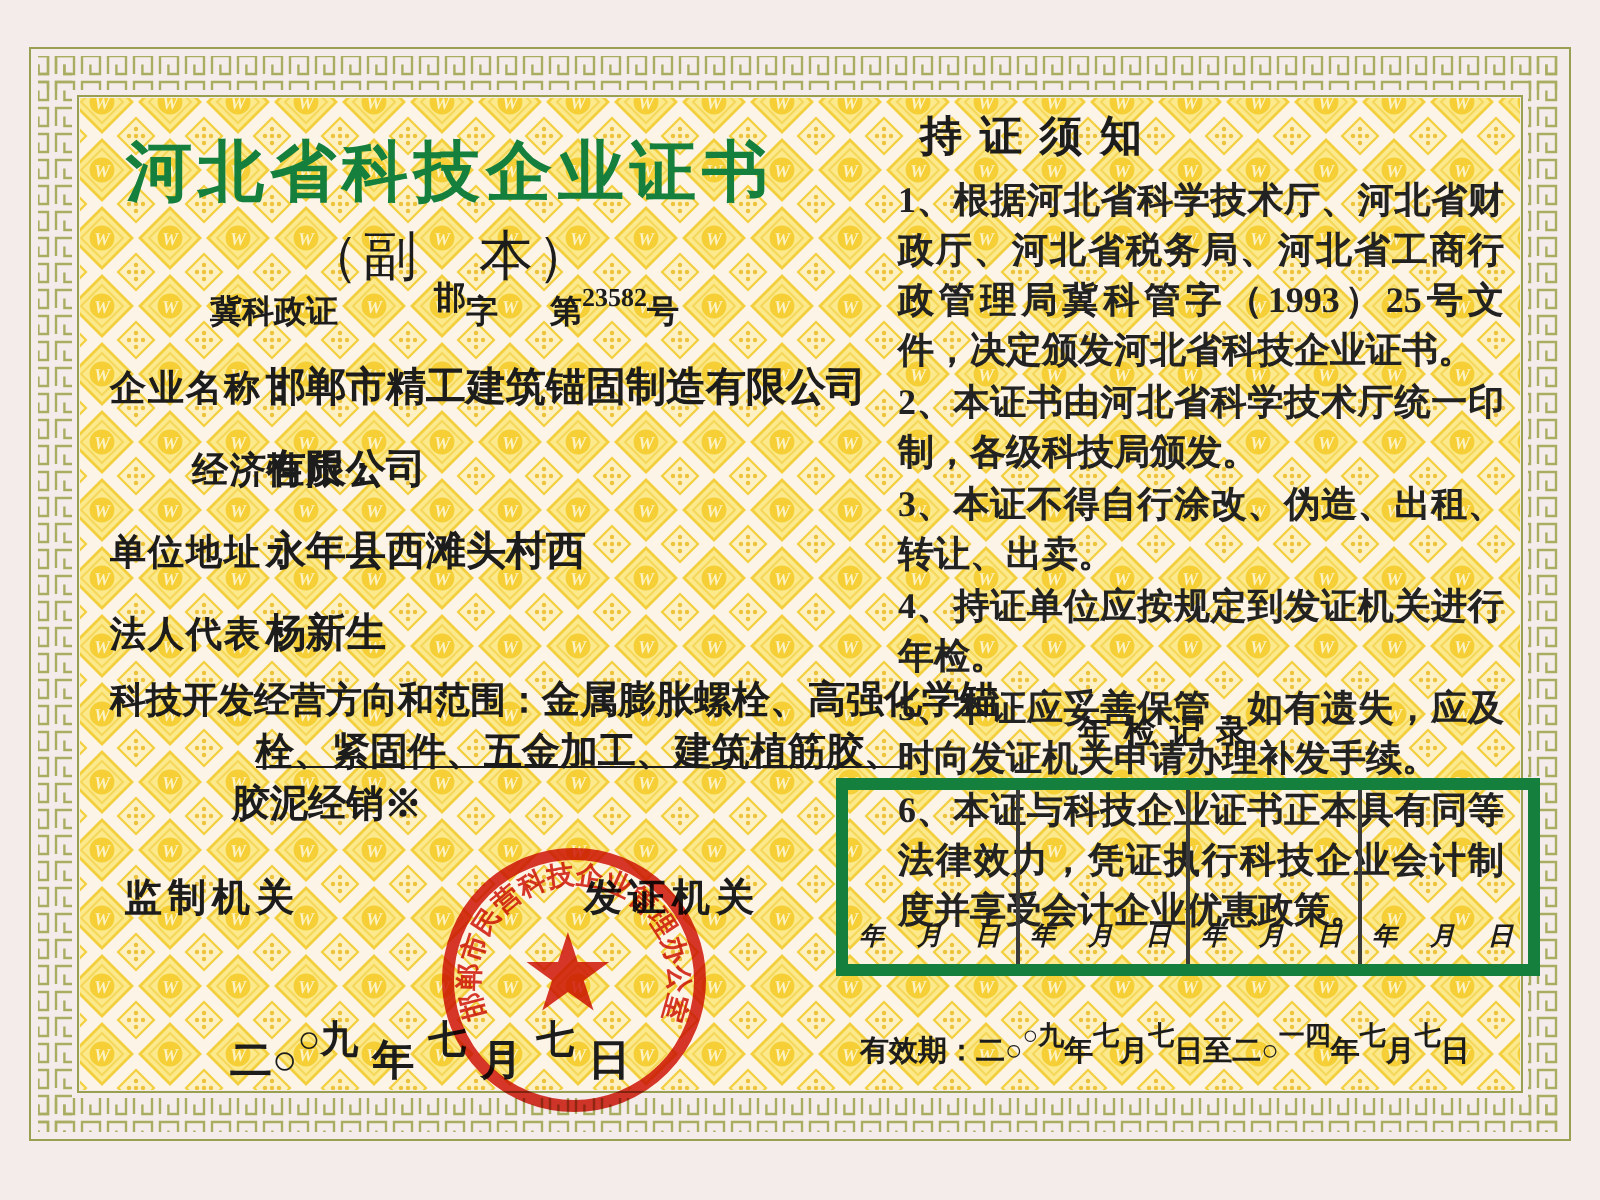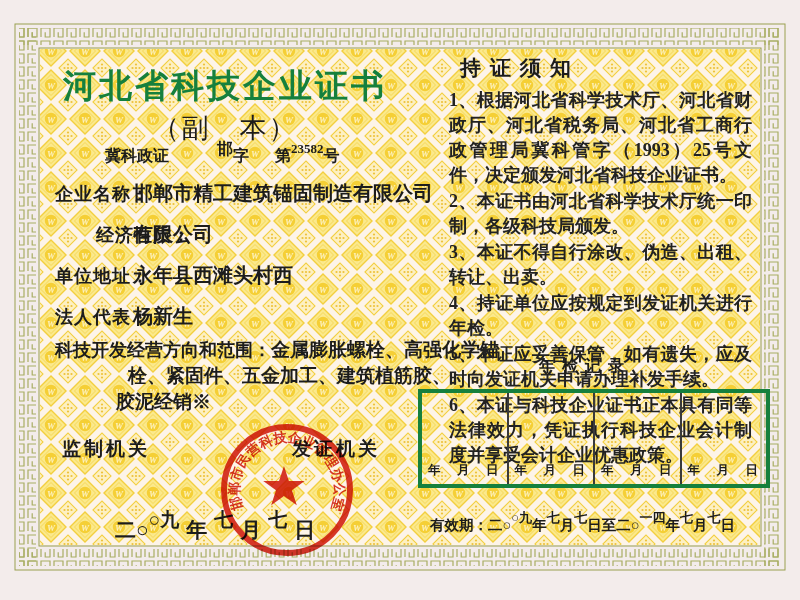--- a/index.html
+++ b/index.html
@@ -21,33 +21,33 @@
   .certno .gap1{margin-left:48px;}
   .certno .gap2{margin-left:26px;}
   .raise{position:relative;top:-7px;}
   .supnum{position:relative;top:-8px;font-size:13px;}
 
   .field-label{font-size:18px;font-weight:bold;letter-spacing:1px;}
   .field-value{font-size:20px;font-weight:bold;}
 
   .scope{left:55px;top:337px;width:520px;font-size:18px;font-weight:bold;}
   .scope .v{font-size:19px;}
-  .scope-l2{left:128px;top:363px;font-size:19px;font-weight:bold;}
+  .scope-l2{left:128px;top:363px;font-size:19px;font-weight:bold;text-decoration:underline;}
   .scope-l3{left:116px;top:389px;font-size:19px;font-weight:bold;}
 
   .notice-head{left:460px;top:54px;width:290px;text-align:left;
                font-size:21px;font-weight:bold;letter-spacing:9px;}
   .notice-list{left:449px;top:88px;width:303px;font-size:18px;
                font-weight:600;line-height:25px;text-align:justify;color:#222;}
   .notice-item{margin:0 0 1px 0;}
 
   .insp-head{left:480px;top:356px;width:210px;text-align:center;
              font-size:16px;font-weight:bold;letter-spacing:7px;}
   .insp-table{left:418px;top:389px;width:352px;height:99px;
-              border:4px solid #15803d;display:flex;box-sizing:border-box;}
+              border:6px solid #15803d;display:flex;box-sizing:border-box;font-style:italic;}
   .insp-cell{flex:1;position:relative;border-right:2px solid #3a3a3a;}
   .insp-cell:last-child{border-right:none;}
   .insp-cell .ymd{position:absolute;bottom:5px;left:0;width:100%;
                   text-align:center;font-size:12.5px;font-weight:bold;letter-spacing:2px;}
 
   .supervisor{left:62px;top:436px;font-size:19px;font-weight:bold;letter-spacing:3px;}
   .issuer{left:292px;top:436px;font-size:19px;font-weight:bold;letter-spacing:3px;}
 
   .issue-date{left:115px;top:516px;font-size:21px;font-weight:bold;white-space:nowrap;}
   .issue-date .hand{position:relative;top:-11px;font-size:19px;}

